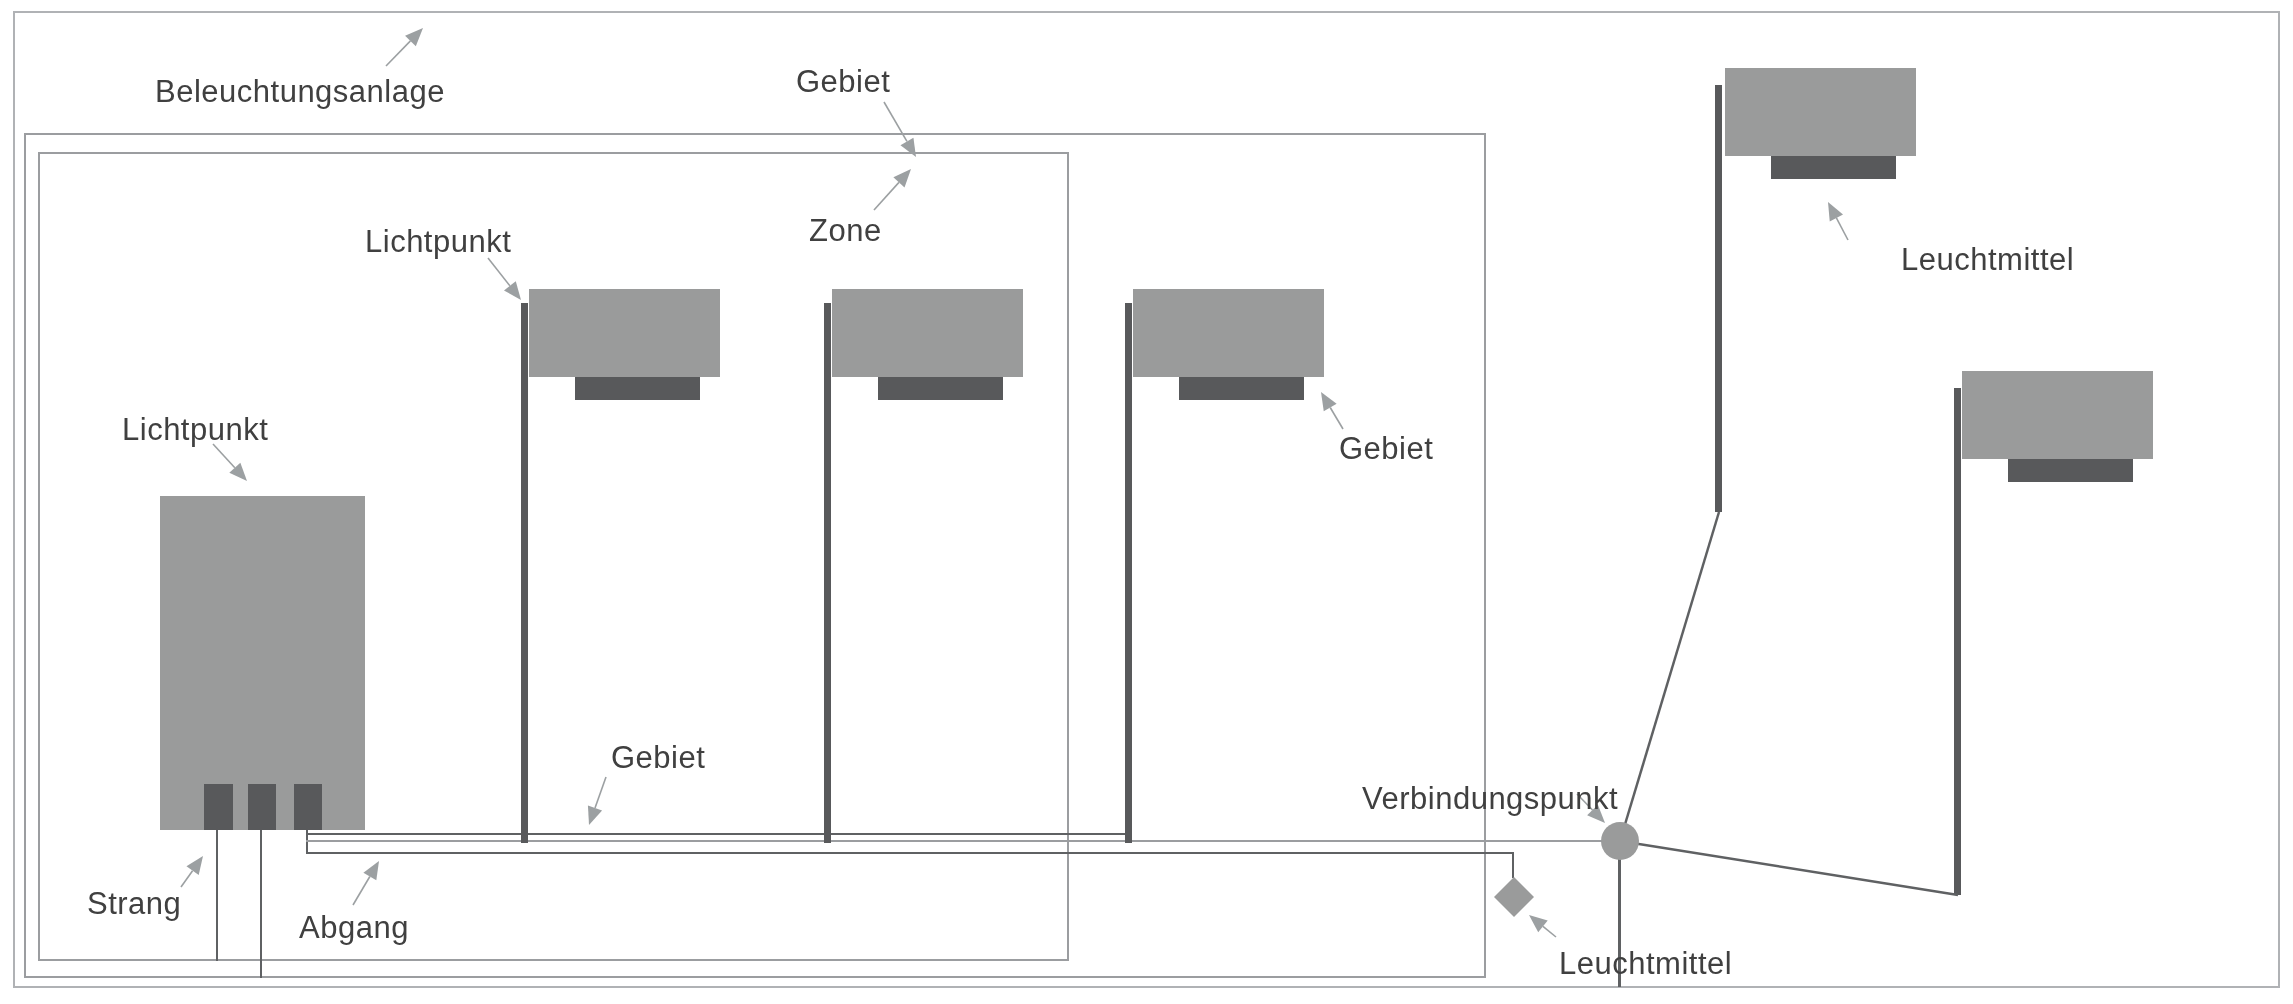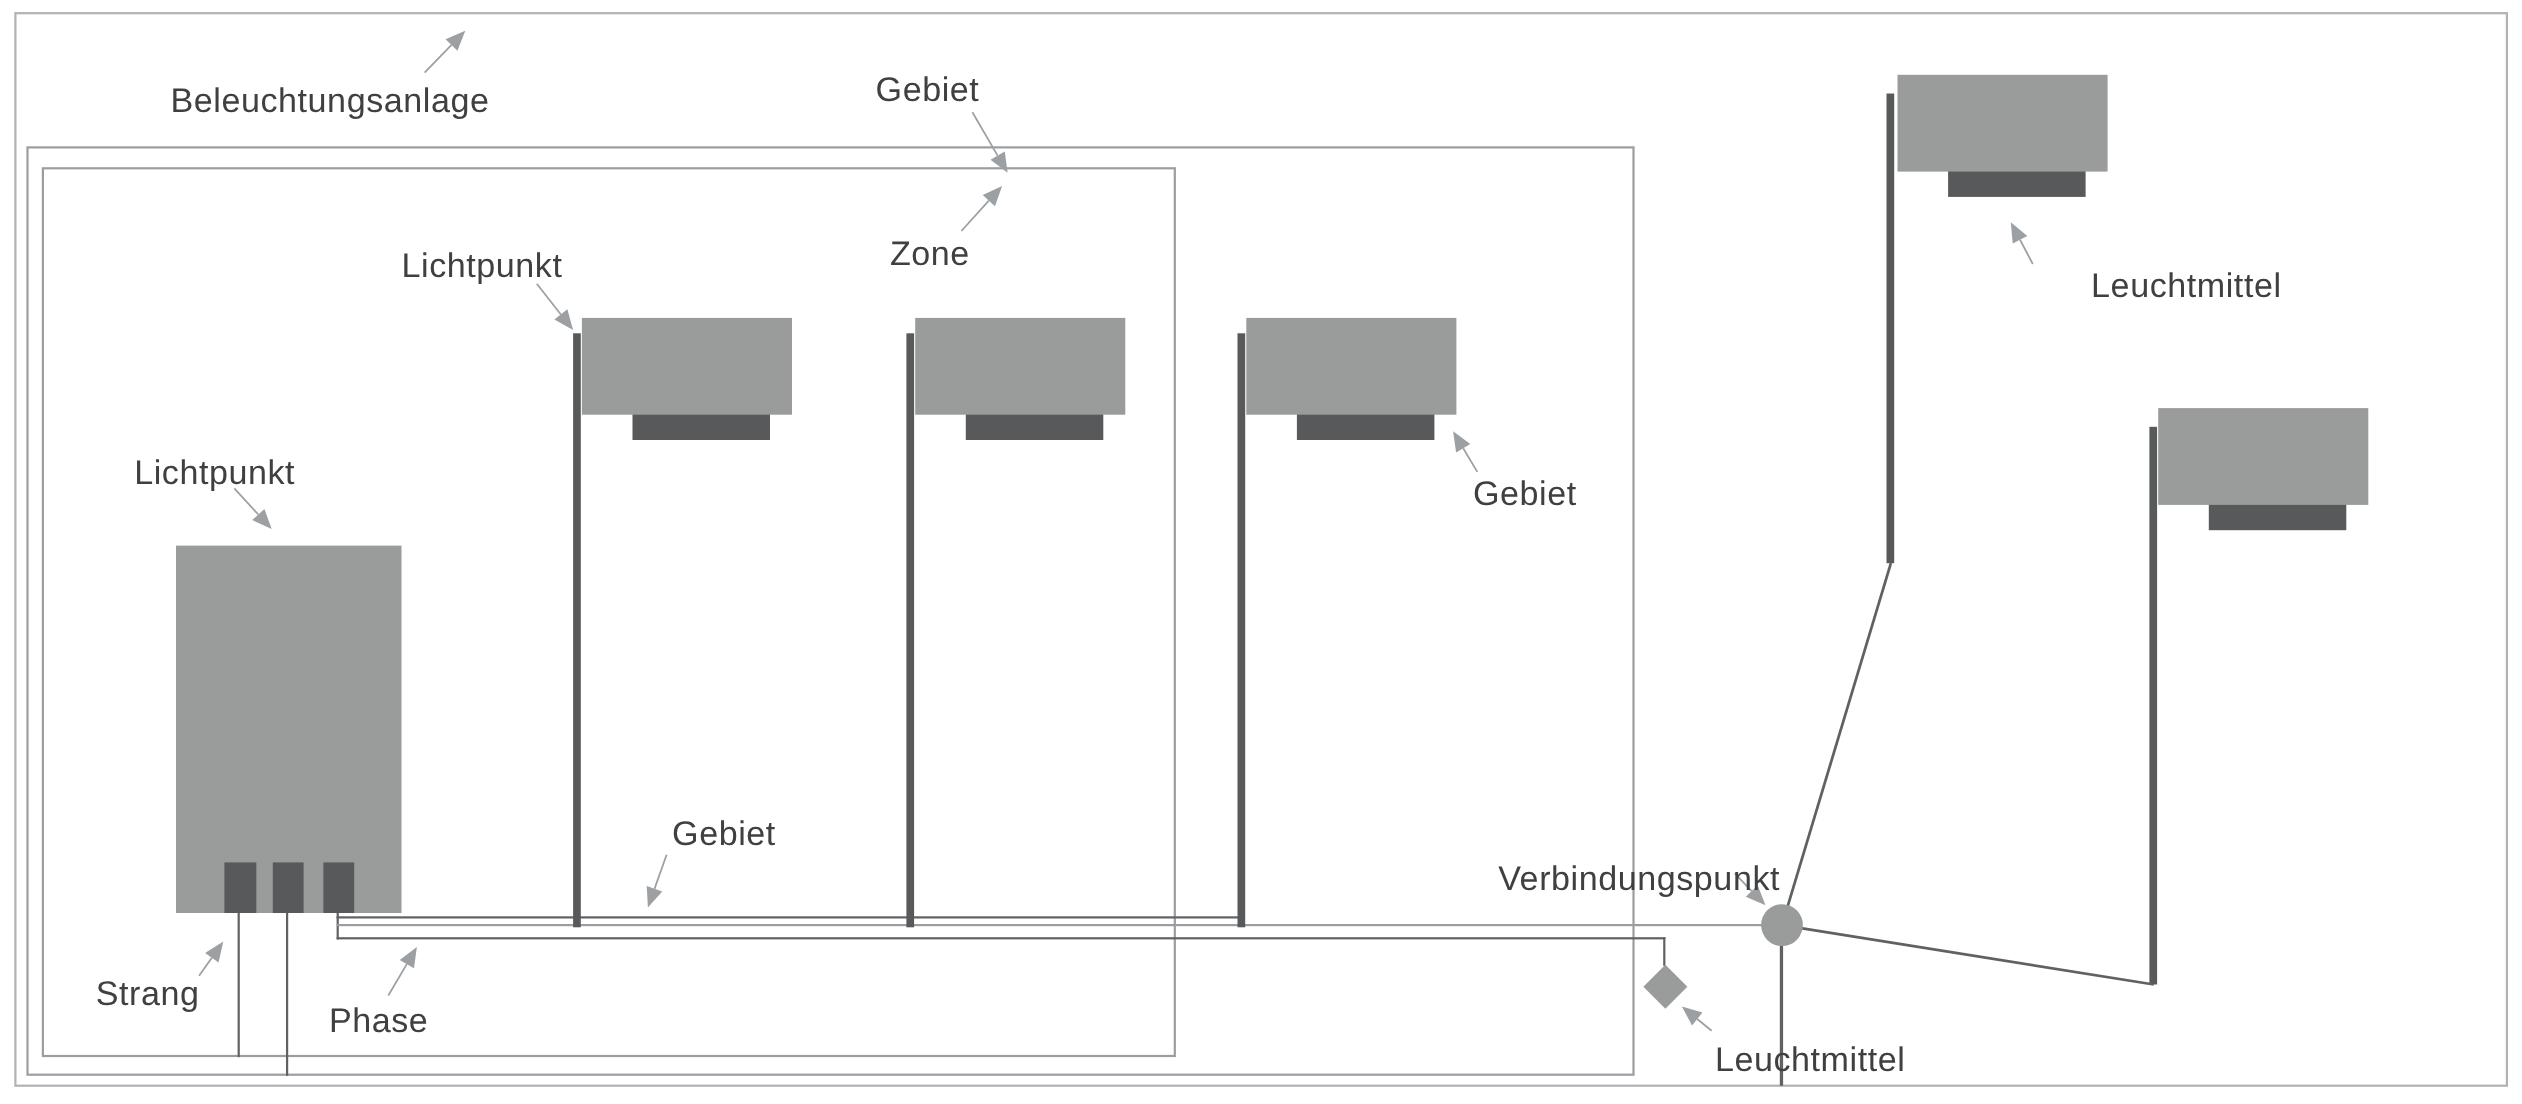--- a/index.html
+++ b/index.html
@@ -97,20 +97,20 @@
       <polygon points="1529,915 1547.691776873028,920.5558507295406 1538.2166826055943,932.1843755122999" fill="#9ca0a2"></polygon>
       <polygon points="1828,202 1843.0203224588522,214.435429756631 1829.7465491231223,221.42162624912035" fill="#9ca0a2"></polygon>
     </svg>
 
   <span class="lbl" style="left:155px;top:76px;">Beleuchtungsanlage</span>
   <span class="lbl" style="left:796px;top:66px;">Gebiet</span>
   <span class="lbl" style="left:809px;top:215px;">Zone</span>
   <span class="lbl" style="left:365px;top:226px;">Lichtpunkt</span>
   <span class="lbl" style="left:122px;top:414px;">Lichtpunkt</span>
   <span class="lbl" style="left:87px;top:888px;">Strang</span>
-  <span class="lbl" style="left:299px;top:912px;">Phase</span>
+  <span class="lbl" style="left:299px;top:912px;">Abgang</span>
   <span class="lbl" style="left:611px;top:742px;">Gebiet</span>
   <span class="lbl" style="left:1339px;top:433px;">Gebiet</span>
   <span class="lbl" style="left:1362px;top:783px;text-align:right;">Verbindungspunkt</span>
   <span class="lbl" style="left:1559px;top:948px;">Leuchtmittel</span>
   <span class="lbl" style="left:1901px;top:244px;">Leuchtmittel</span>
 
 </div>
 
 </body></html>

